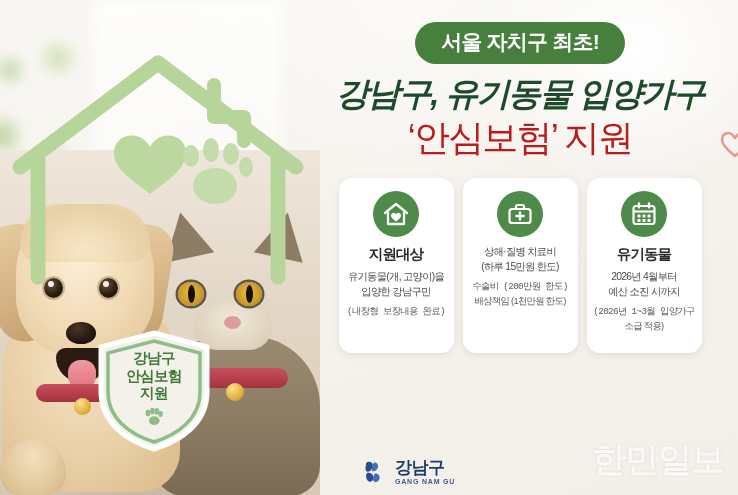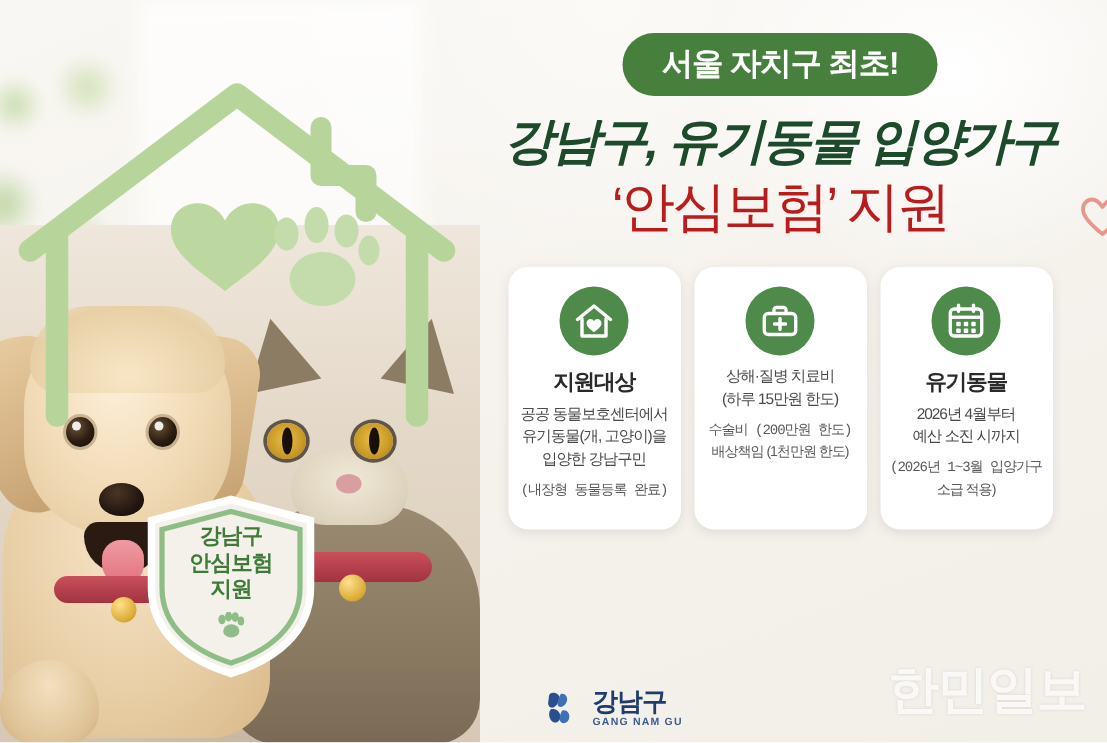--- a/index.html
+++ b/index.html
@@ -456,24 +456,23 @@
 
       <div class="card">
         <div class="card-icon">
           <svg width="28" height="28" viewBox="0 0 28 28">
             <path d="M3 13 L14 4 L25 13" fill="none" stroke="#ffffff" stroke-width="2.3" stroke-linecap="round" stroke-linejoin="round"></path>
             <path d="M6 12.5 L6 24 L22 24 L22 12.5" fill="none" stroke="#ffffff" stroke-width="2.3" stroke-linecap="round" stroke-linejoin="round"></path>
             <path d="M14 21.5 c-3-2.3-5-4-5-6 0-1.7 1.3-2.8 2.7-2.8 .9 0 1.8 .6 2.3 1.5 .5-.9 1.4-1.5 2.3-1.5 1.4 0 2.7 1.1 2.7 2.8 0 2-2 3.7-5 6z" fill="#ffffff"></path>
           </svg>
         </div>
         <div class="card-title">지원대상</div>
-        <div class="card-line">공공 동물보호센터에서</div>
         <div class="card-line">유기동물(개, 고양이)을</div>
         <div class="card-line">입양한 강남구민</div>
-        <div class="card-line small gap">(내장형 동물등록 완료)</div>
+        <div class="card-line small gap">(내장형 보장내용 완료)</div>
       </div>
 
 
       <div class="card">
         <div class="card-icon">
           <svg width="28" height="28" viewBox="0 0 28 28">
             <rect x="3.5" y="9" width="21" height="14" rx="2.6" fill="none" stroke="#ffffff" stroke-width="2.2"></rect>
             <path d="M10 9 L10 6.5 C10 5.7 10.7 5 11.5 5 L16.5 5 C17.3 5 18 5.7 18 6.5 L18 9" fill="none" stroke="#ffffff" stroke-width="2.2" stroke-linejoin="round"></path>
             <path d="M14 12.3 L14 19.7 M10.3 16 L17.7 16" stroke="#ffffff" stroke-width="2.3" stroke-linecap="round"></path>
           </svg>

